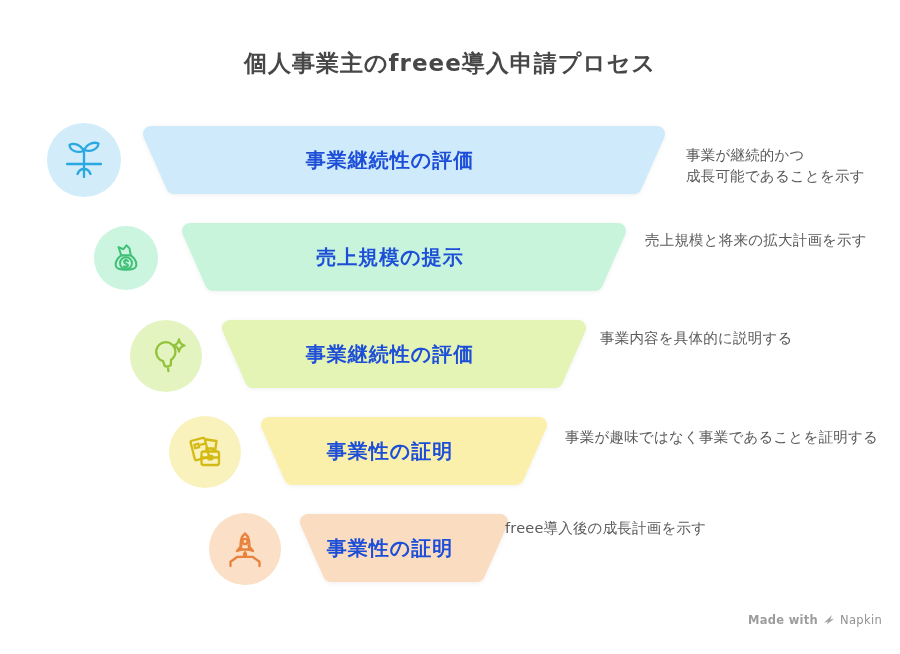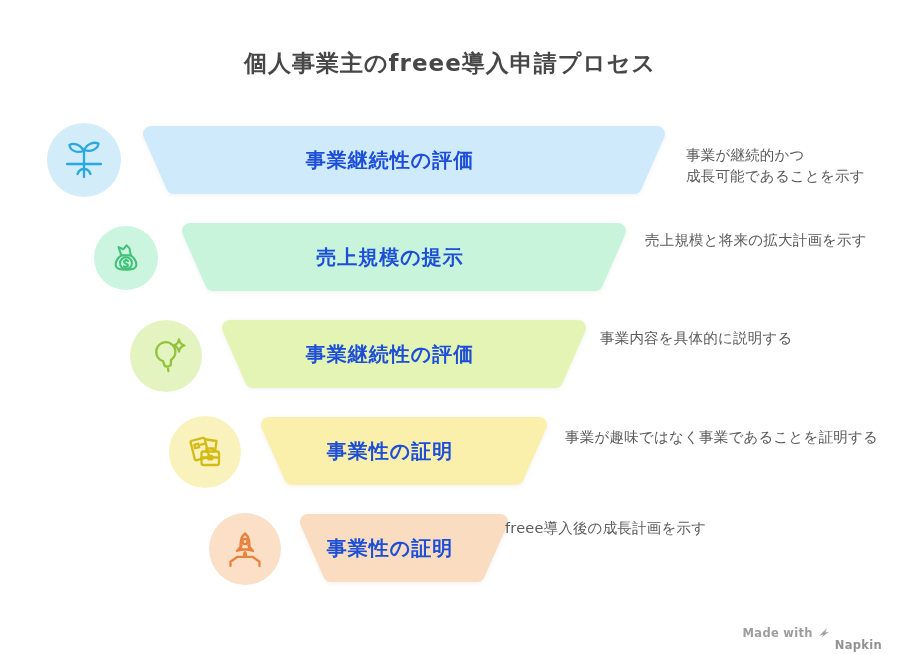--- a/index.html
+++ b/index.html
@@ -24,21 +24,21 @@
   }
   .icon-wrap svg *{stroke:var(--ic);fill:none;stroke-width:2.3;stroke-linecap:round;stroke-linejoin:round;}
   .step-desc{
     position:absolute;font-size:14.5px;font-weight:400;color:#5a5a5a;
     line-height:21px;white-space:pre-line;letter-spacing:0.2px;
   }
   .footer{
     position:absolute;top:613px;right:18px;display:flex;align-items:center;gap:5px;
     font-size:11.5px;font-weight:600;color:#9d9d9d;letter-spacing:0.3px;
   }
-  .footer .brand{color:#929292;font-weight:700;margin-top:25px;}
+  .footer .brand{color:#929292;font-weight:400;}
 </style>
 </head>
 <body>
 
 <div class="canvas">
 
   <div class="title">個人事業主のfreee導入申請プロセス</div>
 
   <div class="step" style="--fill: #cfeafa; --ic: #2aa9e0; --ibg: #d3ecfa;">
     <svg class="trap" style="left:143px;top:126px" width="522" height="68">

